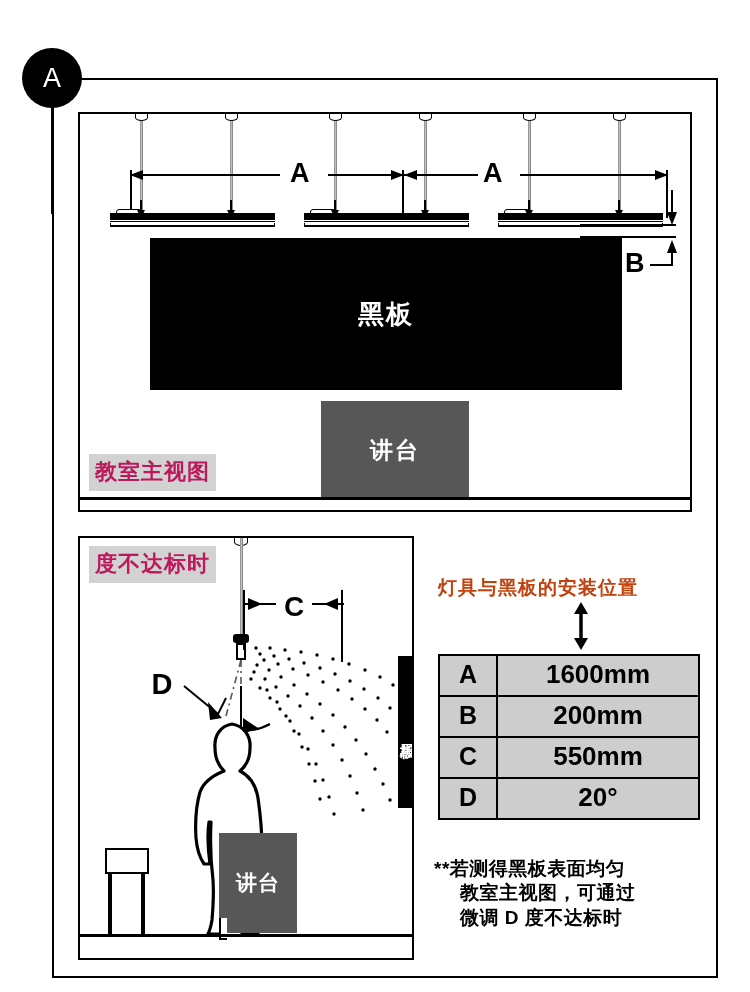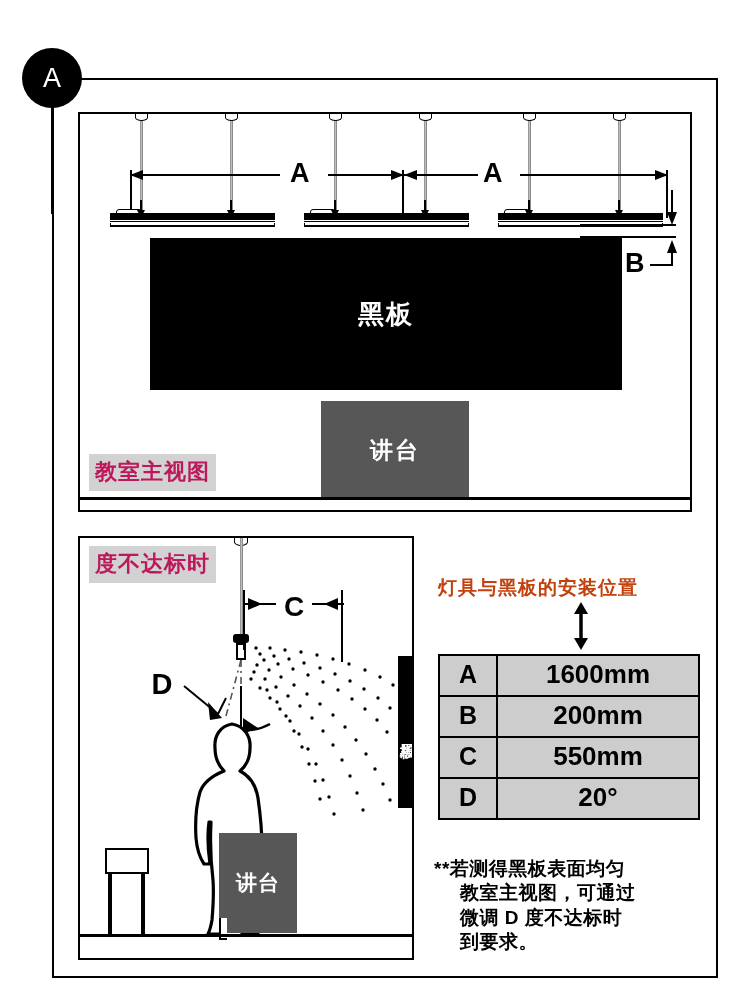--- a/index.html
+++ b/index.html
@@ -574,16 +574,15 @@
         <td class="key">D</td>
         <td class="val">20°</td>
       </tr>
     </tbody>
   </table>
 
   <div id="footnote">
     <span>**若测得黑板表面均匀</span>
     <span class="fn-indent">教室主视图，可通过</span>
     <span class="fn-indent">微调 D 度不达标时</span>
-    <span class="fn-indent">到要求。</span>
   </div>
 
 </div>
 
 </body></html>

